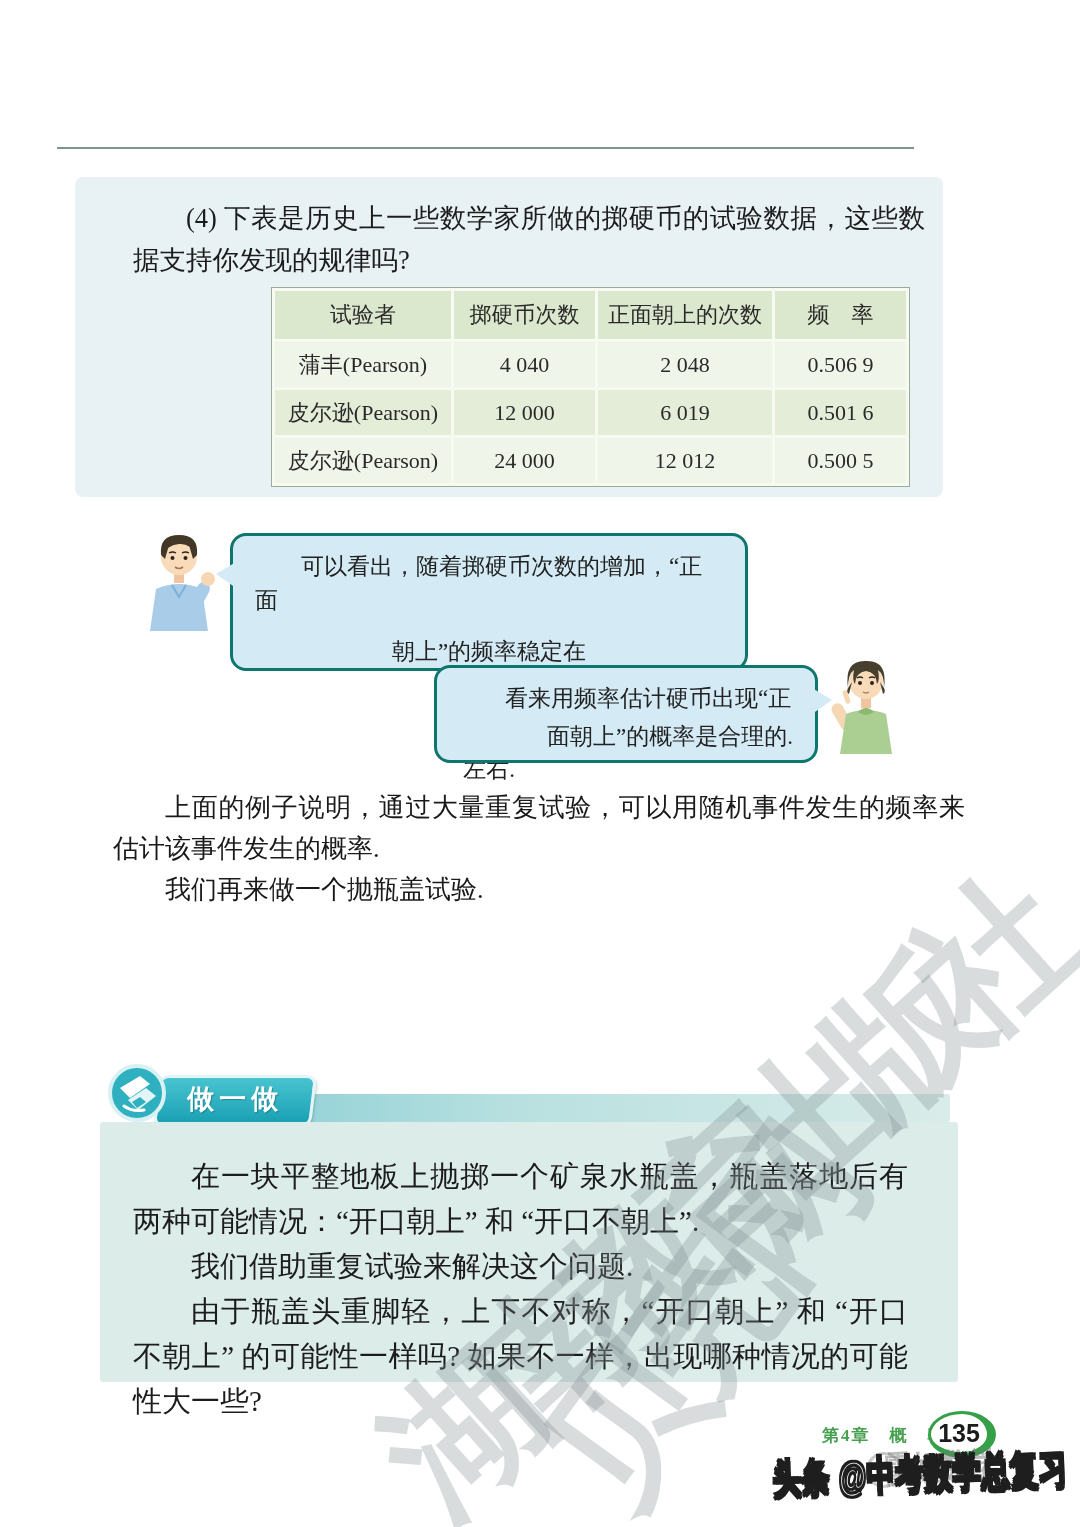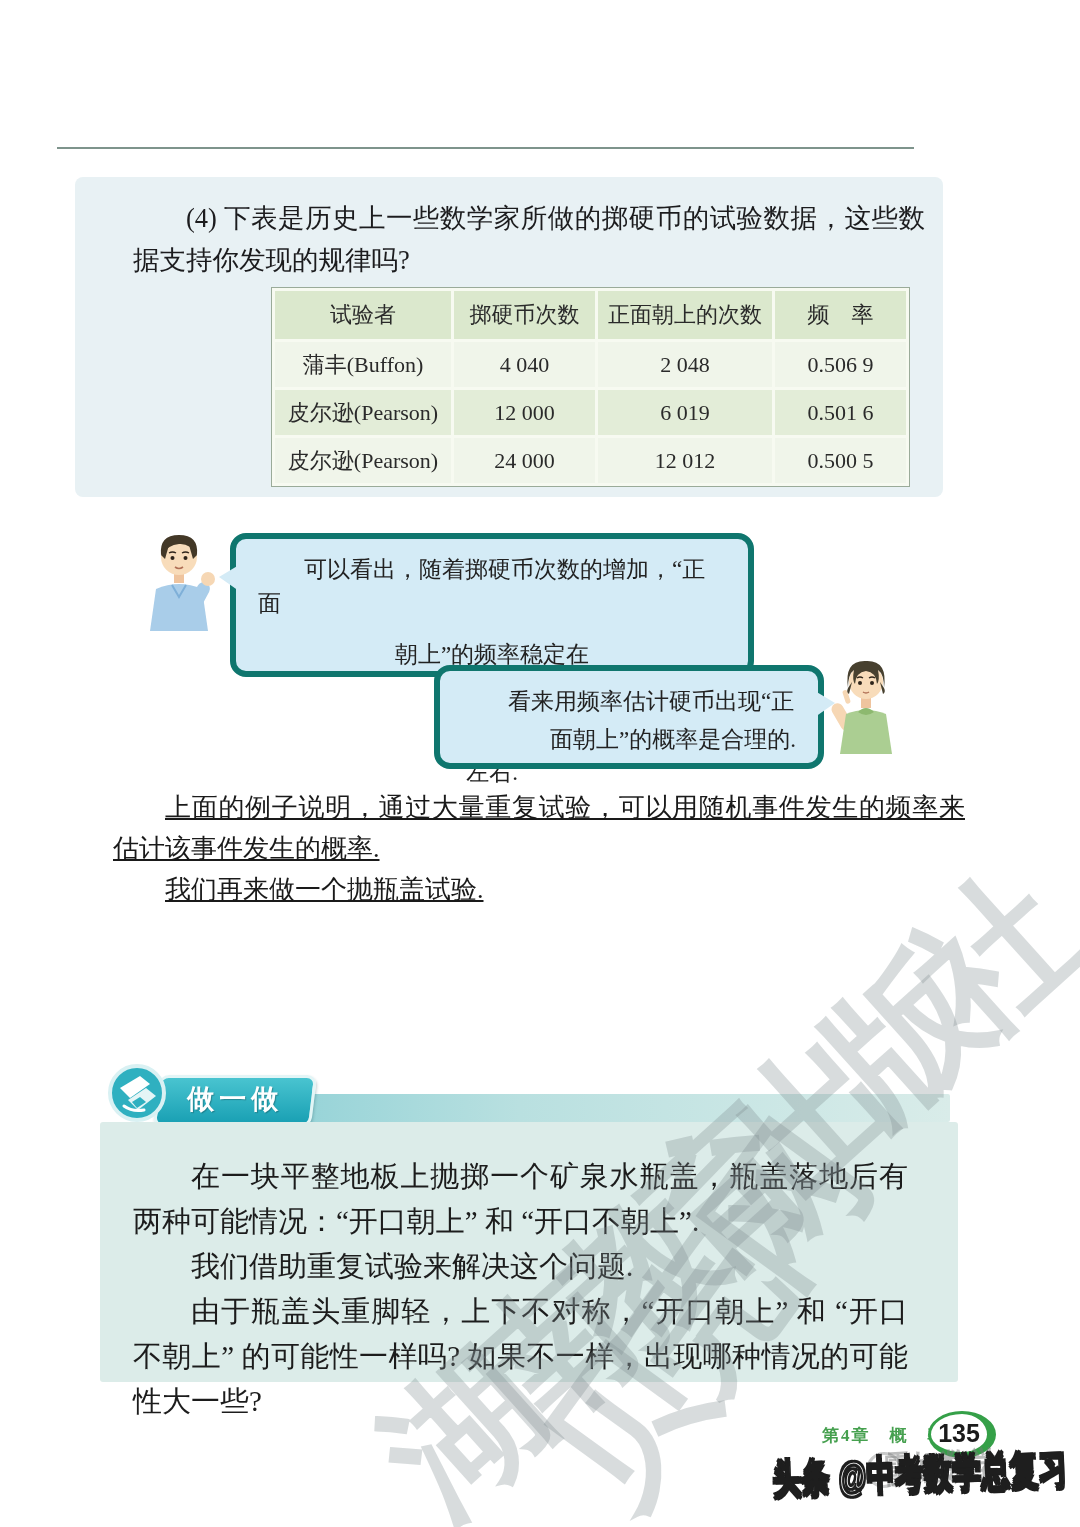--- a/index.html
+++ b/index.html
@@ -17,41 +17,41 @@
   .exp-table{position:absolute;left:196px;top:110px;border-collapse:separate;border-spacing:3px;
     background:#f7faf1;border:1px solid #9aab99;}
   .exp-table th,.exp-table td{font-size:22px;font-weight:normal;text-align:center;color:#2a2a2a;padding:4px 4px;}
   .exp-table th{background:#dbe8cd;height:40px;}
   .exp-table td{height:37px;}
   .exp-table tr.row-a td{background:#f0f5ea;}
   .exp-table tr.row-b td{background:#e3edd8;}
   .c0{width:168px;} .c1{width:133px;} .c2{width:166px;} .c3{width:123px;}
 
   
-  .bubble{position:absolute;background:#d4ebf6;border:6px solid #0f766e;border-radius:16px;font-size:23px;color:#222;}
+  .bubble{position:absolute;background:#d4ebf6;border:3px solid #0f766e;border-radius:16px;font-size:23px;color:#222;}
   .bubble-boy{left:230px;top:533px;width:512px;height:132px;}
   .bubble-boy .tail{position:absolute;left:-17px;top:26px;width:0;height:0;
     border-top:12px solid transparent;border-bottom:14px solid transparent;border-right:20px solid #d4ebf6;}
   .bubble-girl{left:434px;top:665px;width:378px;height:92px;}
   .bubble-girl .tail{position:absolute;right:-17px;top:20px;width:0;height:0;
     border-top:12px solid transparent;border-bottom:14px solid transparent;border-left:20px solid #d4ebf6;}
   .bubble .l1{margin:14px 22px 0 22px;text-indent:2em;line-height:34px;}
   .bubble-boy .l2{margin:6px 22px 0 22px;line-height:56px;display:flex;align-items:center;gap:8px;flex-direction:column;}
   .bubble-girl .l2{margin:4px 22px 0 22px;line-height:34px;text-align:right;}
   .fraction{display:inline-flex;flex-direction:column;align-items:center;font-size:21px;line-height:1.05;margin:0 2px;}
   .fraction .den{border-top:1.5px solid #222;padding:1px 5px 0 5px;}
   .fraction .num{padding:0 5px;}
 
   .avatar{position:absolute;}
   .avatar-boy{left:136px;top:527px;}
   .avatar-girl{left:820px;top:654px;}
 
   
   .body-text{position:absolute;left:113px;top:787px;width:852px;}
-  .body-text p{margin:0;font-size:26px;line-height:41px;text-indent:2em;text-align:justify;color:#1a1a1a;text-decoration:underline;}
+  .body-text p{margin:0;font-size:26px;line-height:41px;text-indent:2em;text-align:justify;color:#1a1a1a;}
 
   
   .do-bar{position:absolute;left:168px;top:1094px;width:782px;height:28px;
     background:linear-gradient(90deg,#82ccd3,#b9e0e0 45%,#d9ece9);border-radius:2px;}
   .do-badge{position:absolute;left:156px;top:1075px;width:152px;height:46px;
     background:linear-gradient(180deg,#49c4d0,#189fb3);border:3px solid #e3f5f6;border-radius:10px;
     transform:skewX(-7deg);box-shadow:1px 2px 3px rgba(0,60,70,.25);}
   .do-badge span{display:block;transform:skewX(7deg);text-align:center;line-height:42px;color:#ffffff;
     font-family:"Liberation Sans","DejaVu Sans",sans-serif;font-weight:bold;font-size:27px;letter-spacing:5px;
     text-shadow:1px 1px 1px rgba(0,0,0,.25);}
@@ -99,21 +99,21 @@
       <thead>
         <tr>
           <th class="c0">试验者</th>
           <th class="c1">掷硬币次数</th>
           <th class="c2">正面朝上的次数</th>
           <th class="c3">频　率</th>
         </tr>
       </thead>
       <tbody>
         <tr class="row-a">
-          <td>蒲丰(Buffon)</td>
+          <td>蒲丰(Pearson)</td>
           <td>4 040</td>
           <td>2 048</td>
           <td>0.506 9</td>
         </tr>
         <tr class="row-b">
           <td>皮尔逊(Pearson)</td>
           <td>12 000</td>
           <td>6 019</td>
           <td>0.501 6</td>
         </tr>

